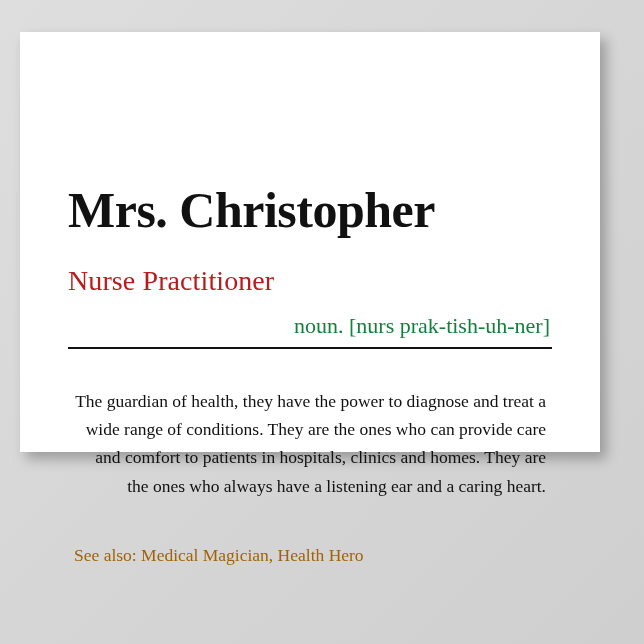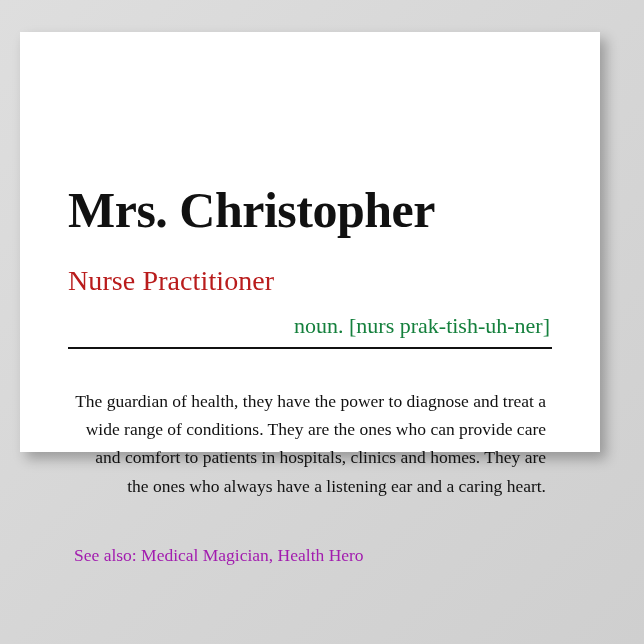--- a/index.html
+++ b/index.html
@@ -79,21 +79,21 @@
     line-height: 1.62;
     color: #111111;
     margin-top: 38px;
     padding: 0 6px 0 6px;
     text-align: right;
   }
   .see-also {
     font-family: "Liberation Serif", serif;
     font-size: 17.5px;
     line-height: 1.6;
-    color: #a21caf;
+    color: #a16207;
     margin-top: 24px;
     padding: 0 6px;
   }
 </style>
 </head>
 <body>
 
 <div class="stage">
   <div class="poster">
     <div class="poster-inner">

